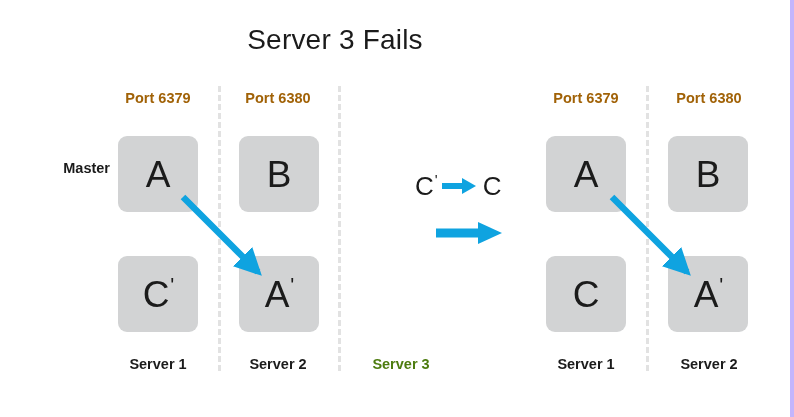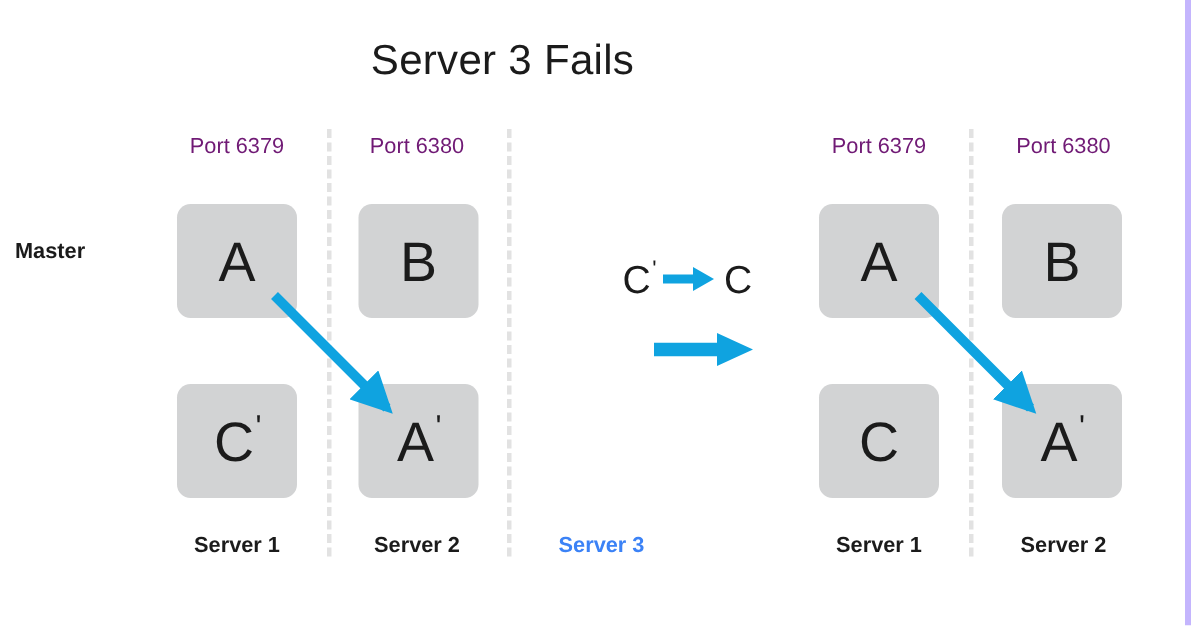--- a/index.html
+++ b/index.html
@@ -34,47 +34,47 @@
     white-space: nowrap;
   }
 
   
   .port-label {
     position: absolute;
     top: 90px;
     width: 110px;
     text-align: center;
     font-size: 14.5px;
-    font-weight: normal;
-    color: #701a75;
+    font-weight: bold;
+    color: #a16207;
     white-space: nowrap;
   }
 
   
   .server-label {
     position: absolute;
     top: 356px;
     width: 110px;
     text-align: center;
     font-size: 14.5px;
     font-weight: bold;
     color: #1b1b1b;
     white-space: nowrap;
   }
   .server-label.dim {
-    color: #3b82f6;
+    color: #4d7c0f;
     font-weight: bold;
   }
 
   
   .row-label {
     position: absolute;
     left: 10px;
     width: 100px;
-    text-align: left;
+    text-align: right;
     font-size: 14.5px;
     font-weight: bold;
     color: #1b1b1b;
     white-space: nowrap;
   }
   .row-label.master  { top: 160px; }
   .row-label.replica { top: 285px; }
 
   
   .divider {

